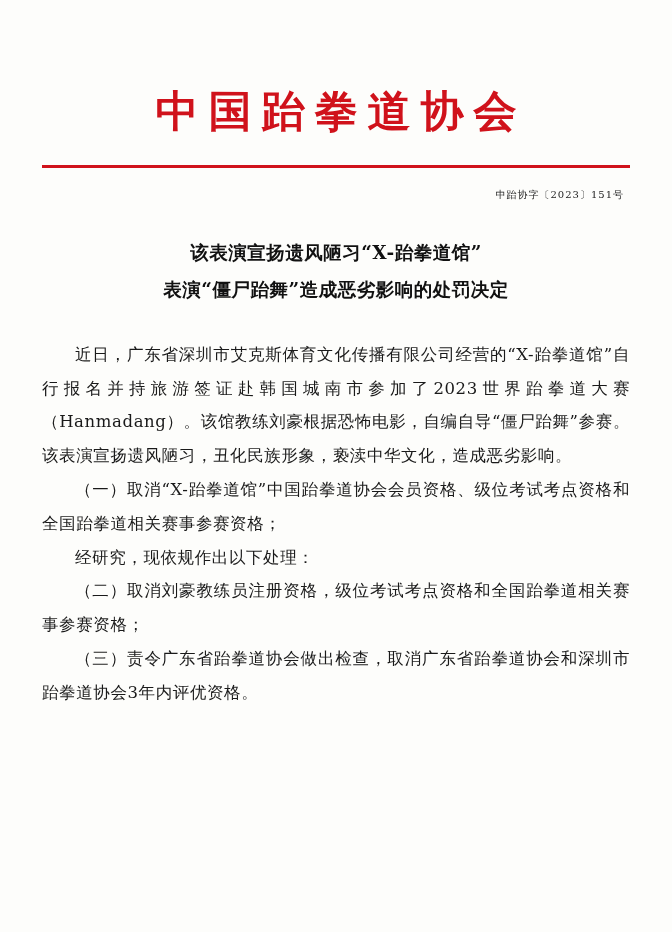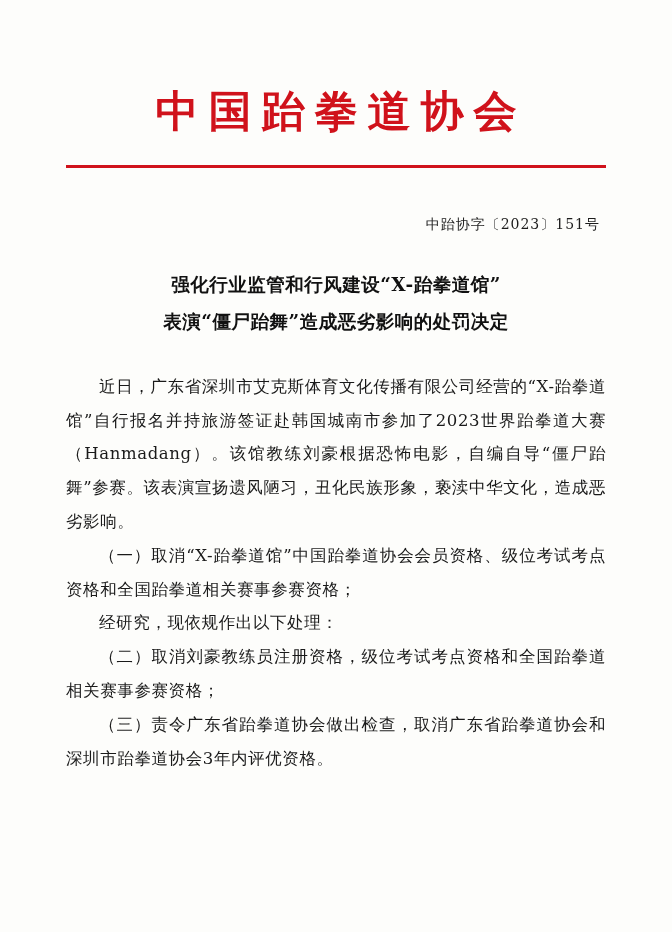--- a/index.html
+++ b/index.html
@@ -13,21 +13,21 @@
     overflow: hidden;
     font-family: "DejaVu Serif", "Liberation Serif", serif;
     color: #1a1a1a;
   }
   .page {
     position: relative;
     width: 672px;
     height: 950px;
     background: #fdfdfb;
     box-sizing: border-box;
-    padding: 0 66px;
+    padding: 0 42px;
   }
 
   
   .masthead {
     padding-top: 88px;
     text-align: center;
   }
   .masthead-title {
     color: #d0121b;
     font-family: "DejaVu Serif", "Liberation Serif", serif;
@@ -40,23 +40,23 @@
   }
   .masthead-rule {
     margin-top: 30px;
     height: 2.5px;
     background: #d0121b;
     width: 100%;
   }
 
   
   .doc-number {
-    margin-top: 48px;
+    margin-top: 20px;
     text-align: right;
-    font-size: 14px;
+    font-size: 10px;
     letter-spacing: 1px;
     color: #1c1c1c;
     padding-right: 6px;
   }
 
   
   .doc-title {
     margin-top: 32px;
     text-align: center;
     font-weight: 700;
@@ -100,21 +100,21 @@
 <div class="page">
 
   <div class="masthead">
     <div class="masthead-title">中国跆拳道协会</div>
     <div class="masthead-rule"></div>
   </div>
 
   <div class="doc-number">中跆协字〔2023〕151号</div>
 
   <div class="doc-title">
-    <div>强化行业监管和行风建设“X-跆拳道馆”</div>
+    <div>该表演宣扬遗风陋习“X-跆拳道馆”</div>
     <div>表演“僵尸跆舞”造成恶劣影响的处罚决定</div>
   </div>
 
   <div class="doc-body">
     <p>近日，广东省深圳市艾克斯体育文化传播有限公司经营的“X-跆拳道馆”自行报名并持旅游签证赴韩国城南市参加了2023世界跆拳道大赛（Hanmadang）。该馆教练刘豪根据恐怖电影，自编自导“僵尸跆舞”参赛。该表演宣扬遗风陋习，丑化民族形象，亵渎中华文化，造成恶劣影响。</p>
     <p>（一）取消“X-跆拳道馆”中国跆拳道协会会员资格、级位考试考点资格和全国跆拳道相关赛事参赛资格；</p>
     <p>经研究，现依规作出以下处理：</p>
     <p>（二）取消刘豪教练员注册资格，级位考试考点资格和全国跆拳道相关赛事参赛资格；</p>
     <p>（三）责令广东省跆拳道协会做出检查，取消广东省跆拳道协会和深圳市跆拳道协会3年内评优资格。</p>
   </div>

